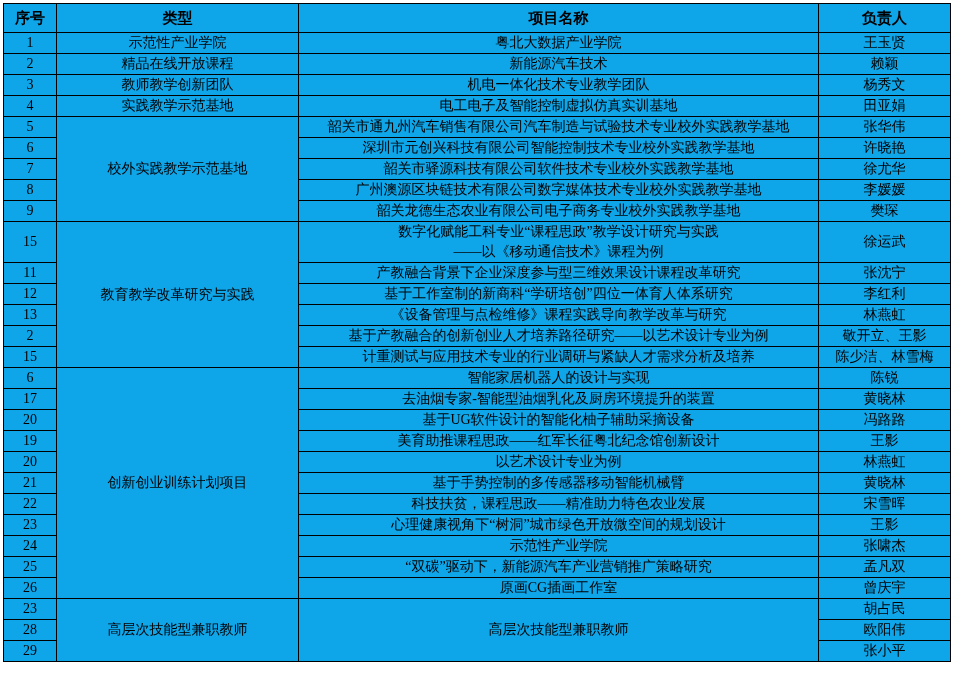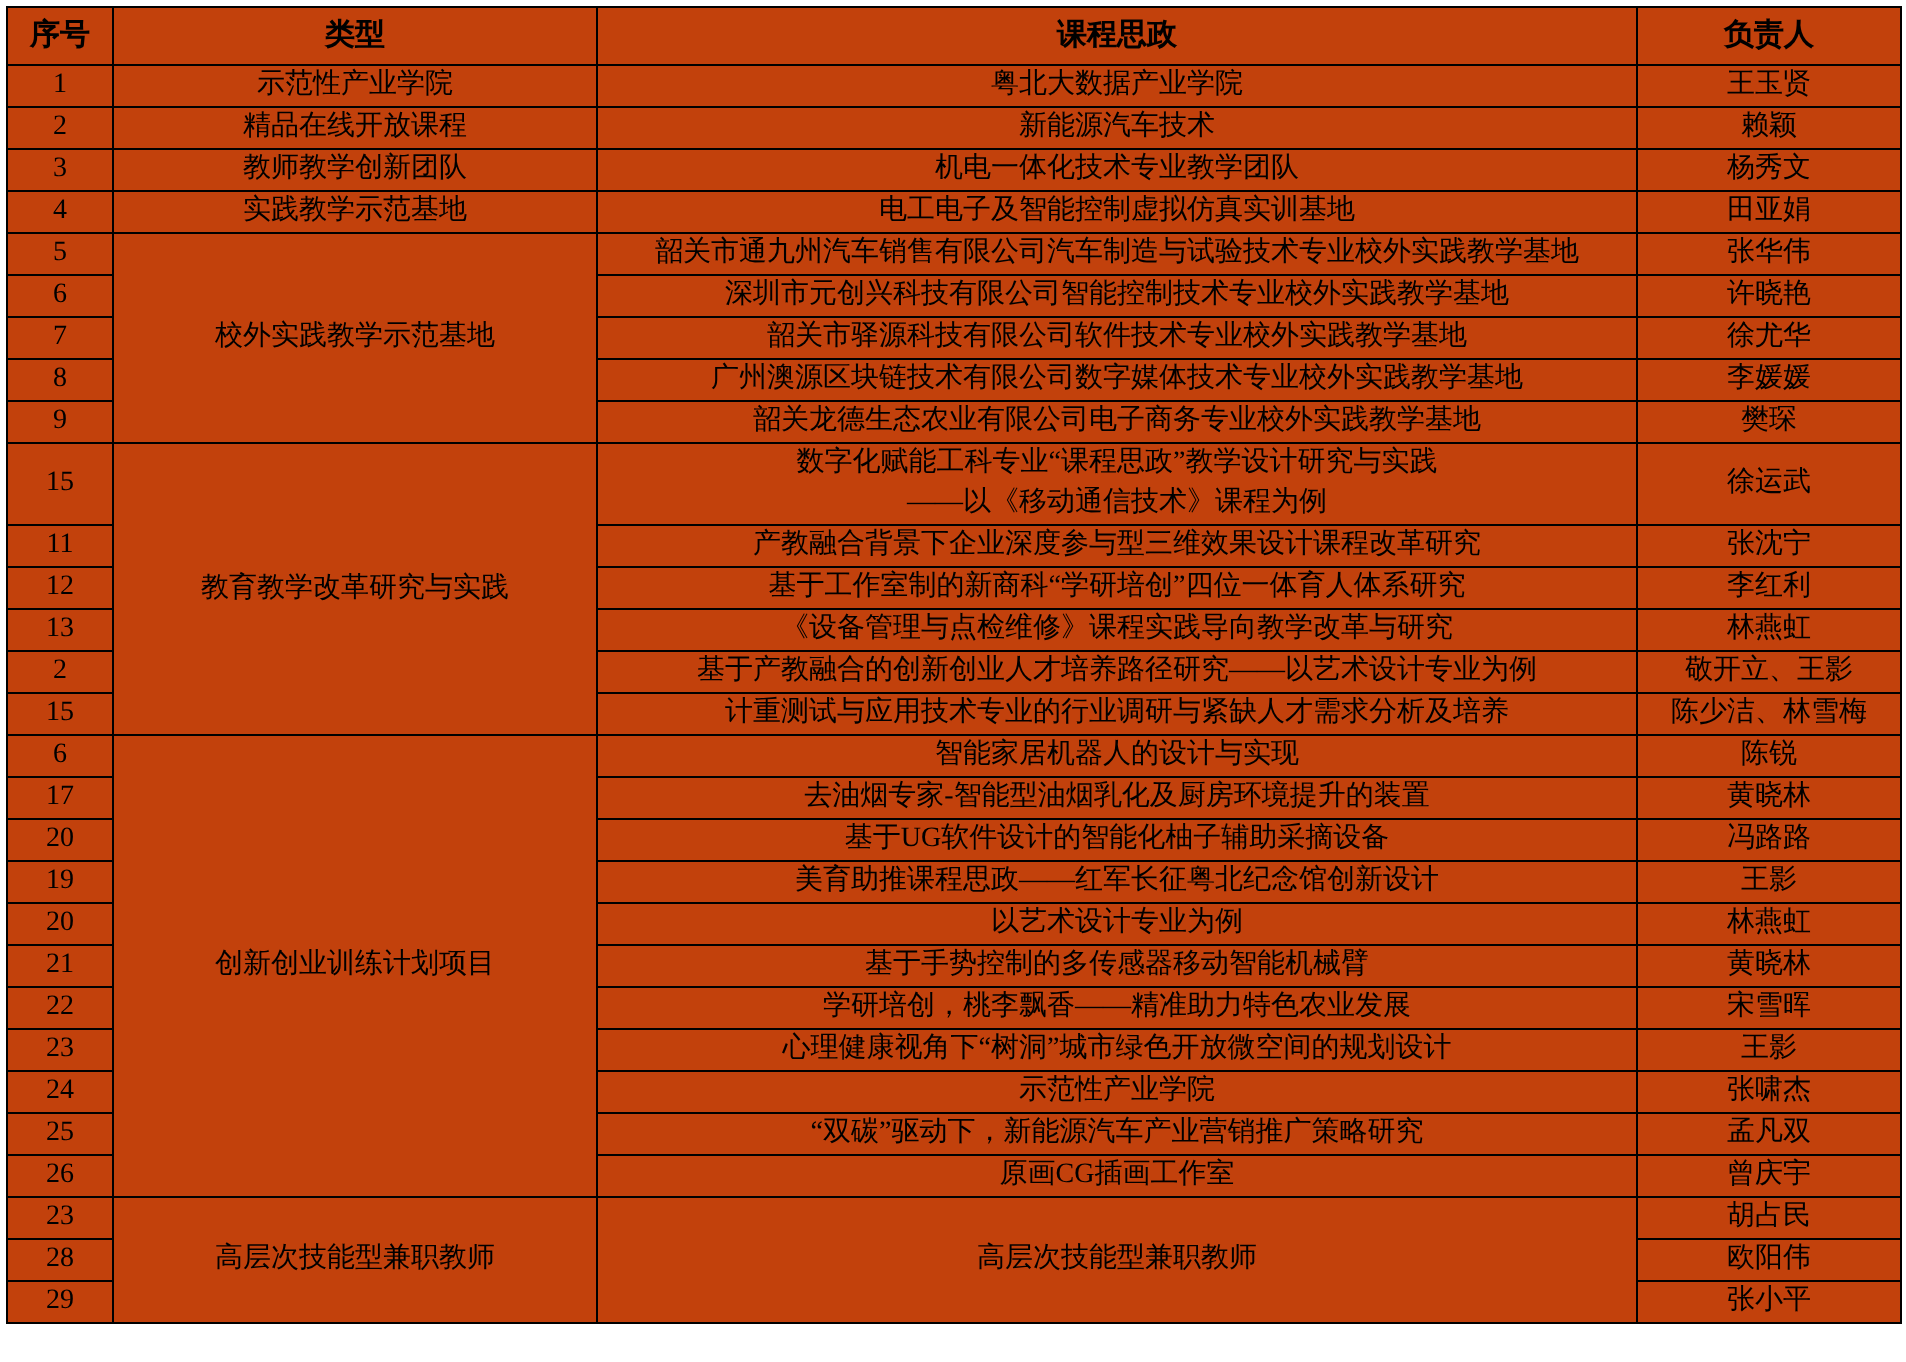--- a/index.html
+++ b/index.html
@@ -11,21 +11,21 @@
     font-family: "Liberation Serif", "DejaVu Serif", serif;
     color: #000000;
   }
   .table-wrap {
     padding: 3px 0 0 3px;
   }
   table.project-table {
     border-collapse: collapse;
     table-layout: fixed;
     width: 947px;
-    background: #c2410c;
+    background: #0ea5e9;
   }
   table.project-table col.c-no      { width: 53px;  }
   table.project-table col.c-type    { width: 242px; }
   table.project-table col.c-project { width: 520px; }
   table.project-table col.c-person  { width: 132px; }
   table.project-table th,
   table.project-table td {
     border: 1px solid #000000;
     text-align: center;
     vertical-align: middle;
@@ -51,21 +51,21 @@
     <colgroup>
       <col class="c-no">
       <col class="c-type">
       <col class="c-project">
       <col class="c-person">
     </colgroup>
     <thead>
       <tr>
         <th>序号</th>
         <th>类型</th>
-        <th>课程思政</th>
+        <th>项目名称</th>
         <th>负责人</th>
       </tr>
     </thead>
     <tbody>
         <tr>
           <td>1</td>
           <td rowspan="1">示范性产业学院</td>
           <td>粤北大数据产业学院</td>
           <td>王玉贤</td>
         </tr>
@@ -171,21 +171,21 @@
           <td>以艺术设计专业为例</td>
           <td>林燕虹</td>
         </tr>
         <tr>
           <td>21</td>
           <td>基于手势控制的多传感器移动智能机械臂</td>
           <td>黄晓林</td>
         </tr>
         <tr>
           <td>22</td>
-          <td>学研培创，桃李飘香——精准助力特色农业发展</td>
+          <td>科技扶贫，课程思政——精准助力特色农业发展</td>
           <td>宋雪晖</td>
         </tr>
         <tr>
           <td>23</td>
           <td>心理健康视角下“树洞”城市绿色开放微空间的规划设计</td>
           <td>王影</td>
         </tr>
         <tr>
           <td>24</td>
           <td>示范性产业学院</td>

